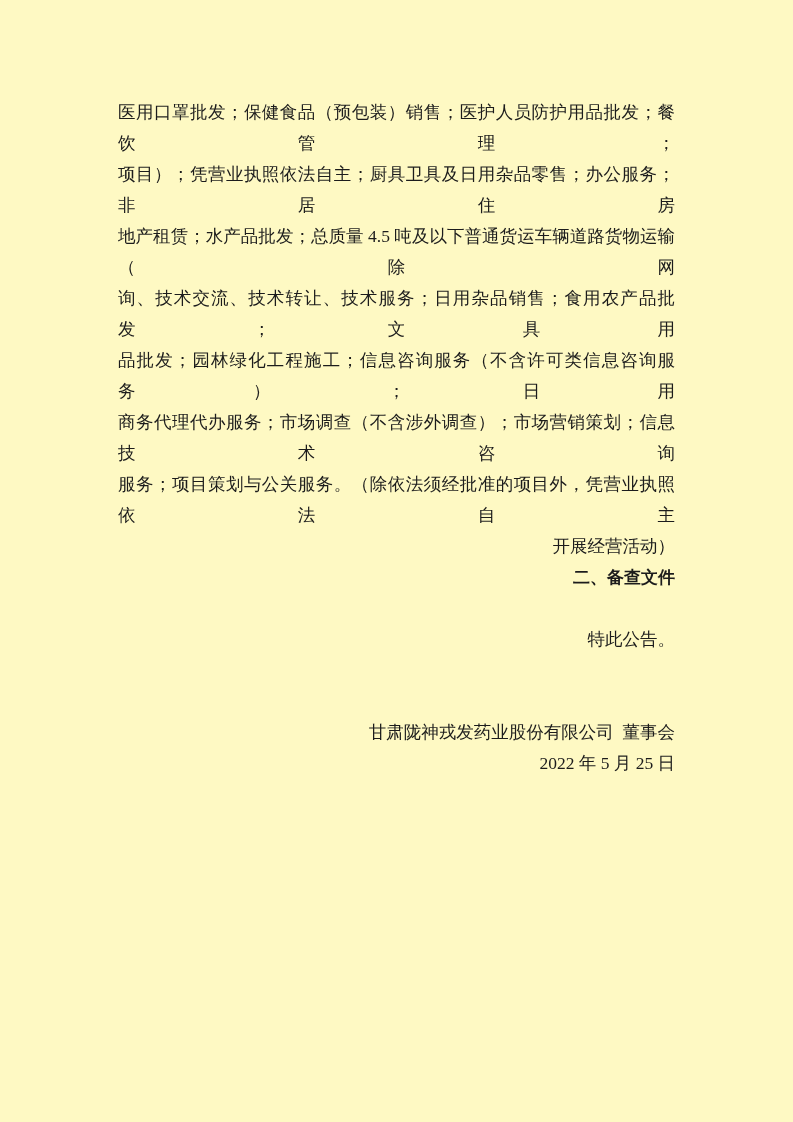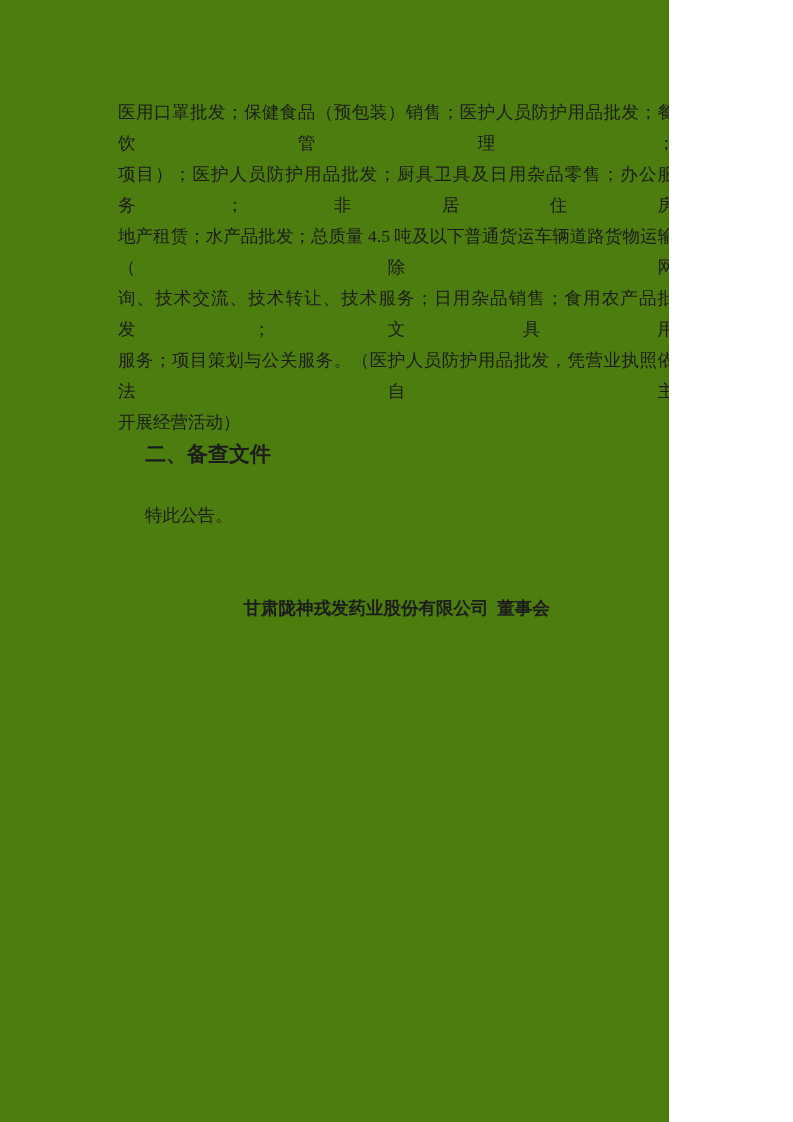--- a/index.html
+++ b/index.html
@@ -2,69 +2,72 @@
 <html><head>
 <meta charset="utf-8">
 <style>
   * { margin: 0; padding: 0; box-sizing: border-box; }
   html, body {
     background: #ffffff;
     font-family: "Liberation Serif", "DejaVu Serif", serif;
   }
   .page {
     position: relative;
-    width: 669px;
+    width: 793px;
     height: 1122px;
-    background: #4d7c0f;
+    background: #fef9c3;
     overflow: hidden;
   }
   .content {
     position: absolute;
     left: 118px;
     top: 97px;
     width: 557px;
     font-size: 17.5px;
     line-height: 31px;
     color: #1c1c1c;
   }
-  .line { min-height: 31px; }
+  .line { min-height: 31px; text-align: right; }
   .just {
     text-align: justify;
     text-align-last: justify;
   }
   .indent { padding-left: 27px; }
   .heading {
     font-weight: bold;
     font-family: "Liberation Sans", "DejaVu Sans", sans-serif;
-    font-size: 21px;
+    font-size: 17px;
   }
-  .right { text-align: center; font-weight: bold; }
+  .right { text-align: right; }
   .sig { white-space: pre-wrap; }
   .blank { height: 31px; }
 </style>
 </head>
 <body>
 
 <div class="page">
   <div class="content">
 
     <div class="para">
       <div class="line just">医用口罩批发；保健食品（预包装）销售；医护人员防护用品批发；餐饮管理；</div>
-      <div class="line just">项目）；医护人员防护用品批发；厨具卫具及日用杂品零售；办公服务；非居住房</div>
+      <div class="line just">项目）；凭营业执照依法自主；厨具卫具及日用杂品零售；办公服务；非居住房</div>
       <div class="line just">地产租赁；水产品批发；总质量 4.5 吨及以下普通货运车辆道路货物运输（除网</div>
       <div class="line just">询、技术交流、技术转让、技术服务；日用杂品销售；食用农产品批发；文具用</div>
-      <div class="line just">服务；项目策划与公关服务。（医护人员防护用品批发，凭营业执照依法自主</div>
+      <div class="line just">品批发；园林绿化工程施工；信息咨询服务（不含许可类信息咨询服务）；日用</div>
+      <div class="line just">商务代理代办服务；市场调查（不含涉外调查）；市场营销策划；信息技术咨询</div>
+      <div class="line just">服务；项目策划与公关服务。（除依法须经批准的项目外，凭营业执照依法自主</div>
       <div class="line">开展经营活动）</div>
     </div>
 
     <div class="line heading indent">二、备查文件</div>
 
     <div class="line blank"></div>
 
     <div class="line indent">特此公告。</div>
 
     <div class="line blank"></div>
     <div class="line blank"></div>
 
     <div class="line right sig">甘肃陇神戎发药业股份有限公司  董事会</div>
+    <div class="line right">2022 年 5 月 25 日</div>
 
   </div>
 </div>
 
 </body></html>

